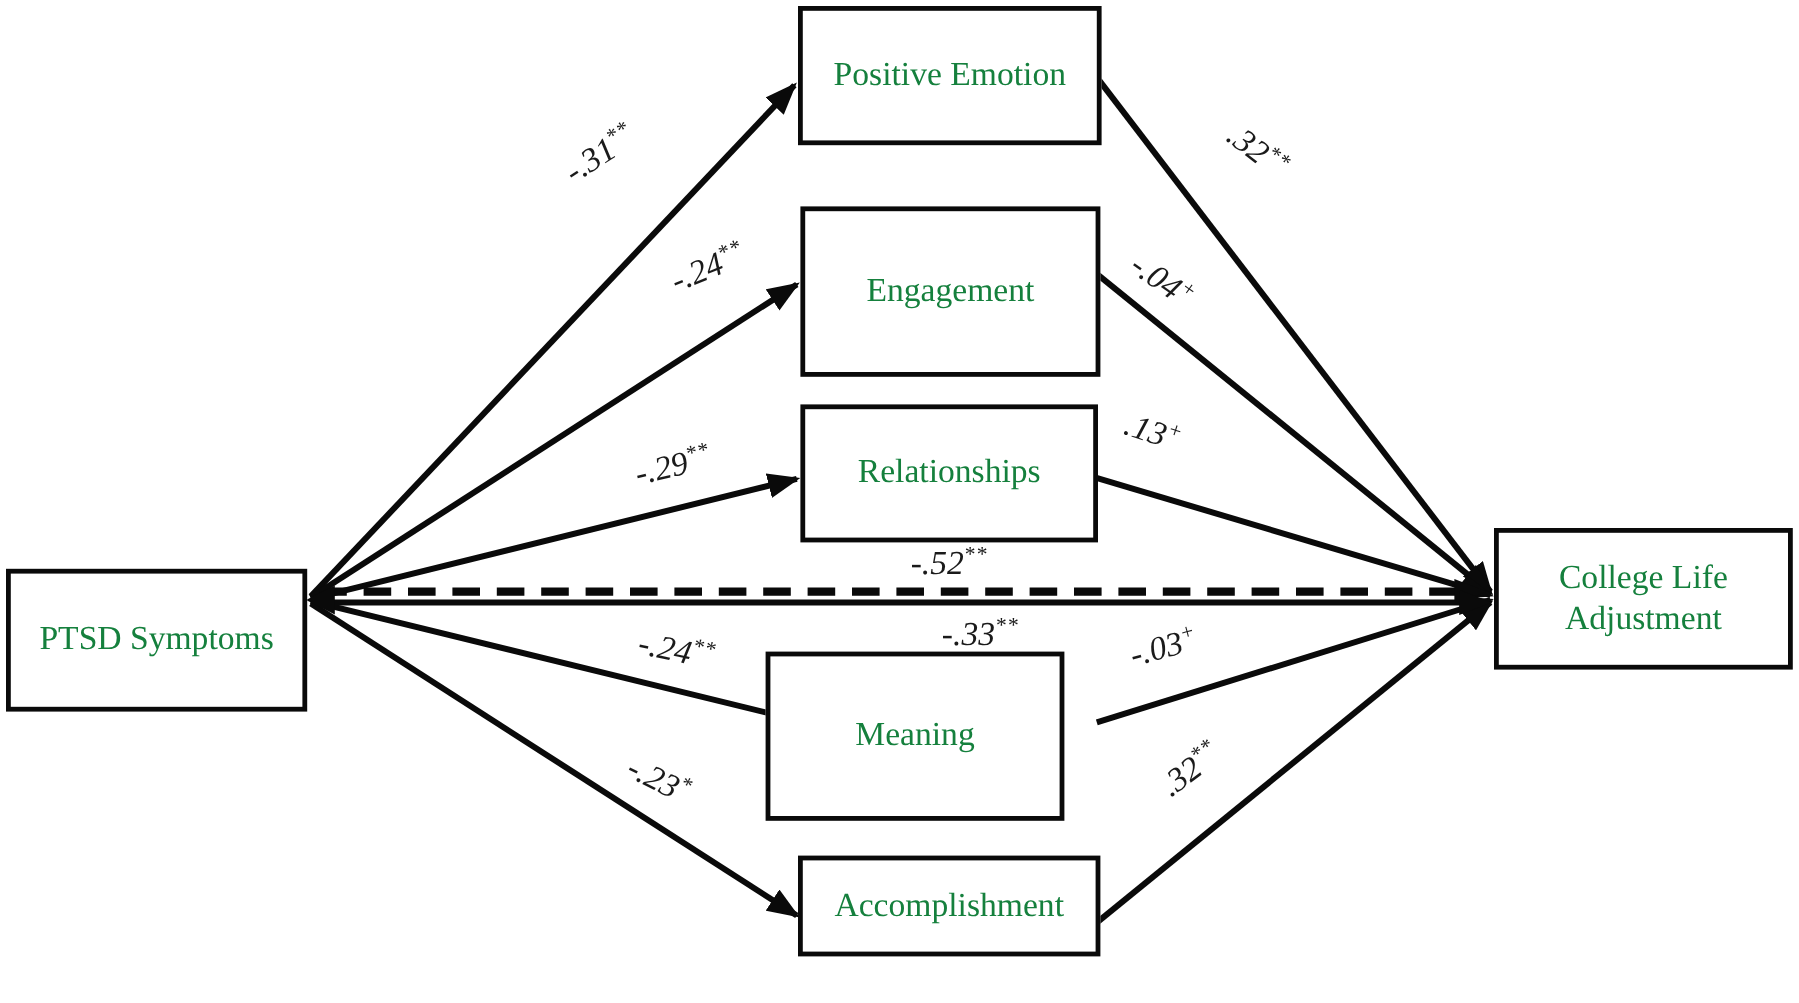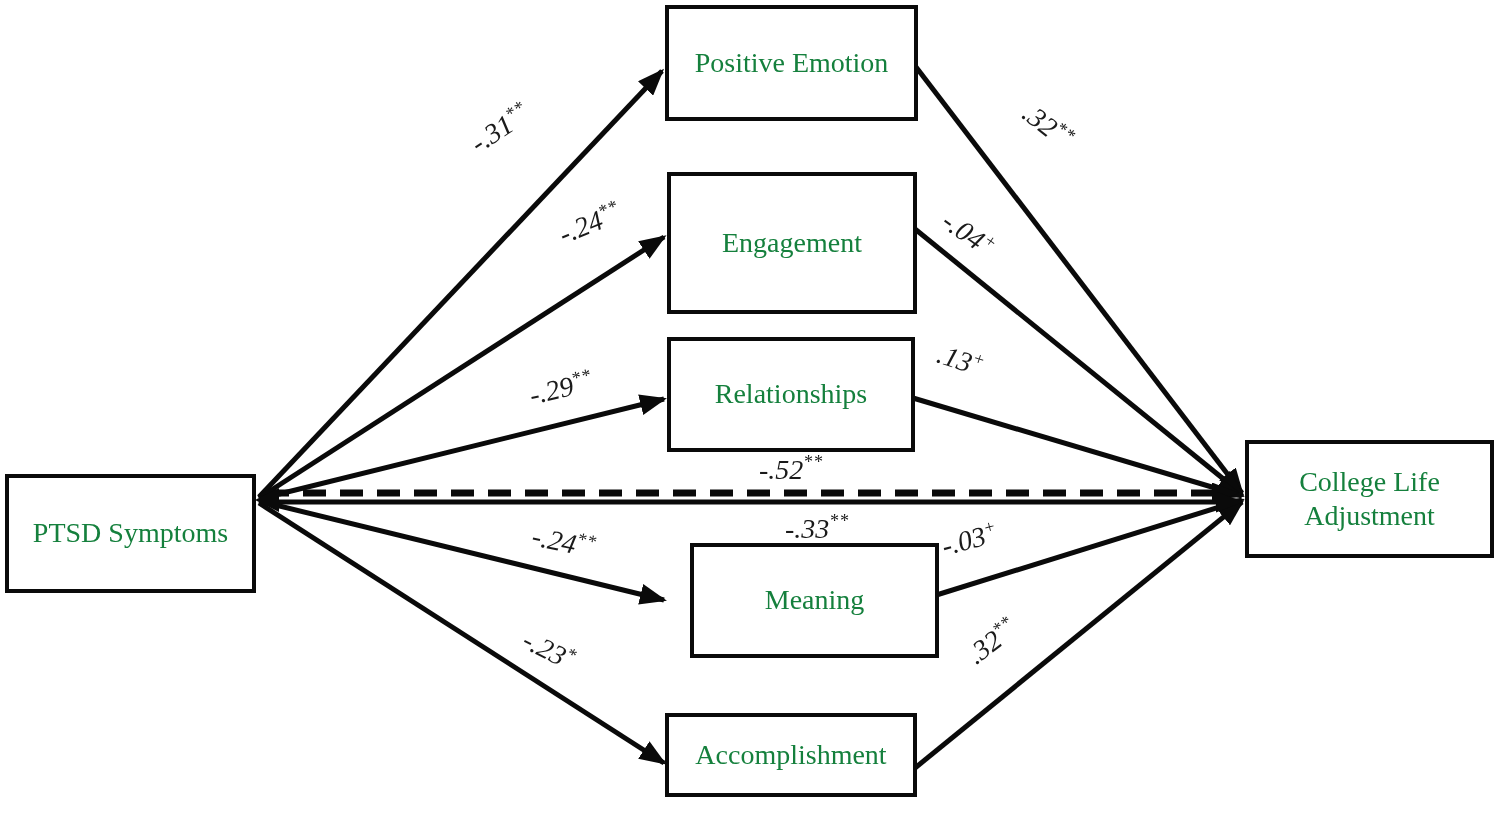--- a/index.html
+++ b/index.html
@@ -44,21 +44,21 @@
   }
   .coef sup {
     font-size: 0.64em;
     letter-spacing: 1px;
   }
   
   #n-ptsd   { left: 5px;    top: 440px; width: 251px; height: 119px; margin-top: 34px; }
   #n-pe     { left: 665px;  top: 5px;   width: 253px; height: 116px; }
   #n-en     { left: 667px;  top: 172px; width: 250px; height: 142px; }
   #n-re     { left: 667px;  top: 337px; width: 248px; height: 115px; }
-  #n-me     { left: 690px;  top: 543px; width: 249px; height: 115px; }
+  #n-me     { left: 638px;  top: 543px; width: 249px; height: 141px; }
   #n-ac     { left: 665px;  top: 713px; width: 252px; height: 84px; }
   #n-cla    { left: 1245px; top: 440px; width: 249px; height: 118px; }
   
   #c-a1 { left: 500px;  top: 128px; transform: translate(-50%,-50%) rotate(-33deg); }
   #c-a2 { left: 590px;  top: 223px; transform: translate(-50%,-50%) rotate(-22deg); }
   #c-a3 { left: 561px;  top: 388px; transform: translate(-50%,-50%) rotate(-13deg); }
   #c-a4 { left: 564px;  top: 542px; transform: translate(-50%,-50%) rotate(12deg); }
   #c-a5 { left: 549px;  top: 650px; transform: translate(-50%,-50%) rotate(27deg); }
   #c-b1 { left: 1048px; top: 126px; transform: translate(-50%,-50%) rotate(38deg); }
   #c-b2 { left: 969px;  top: 234px; transform: translate(-50%,-50%) rotate(35deg); }

